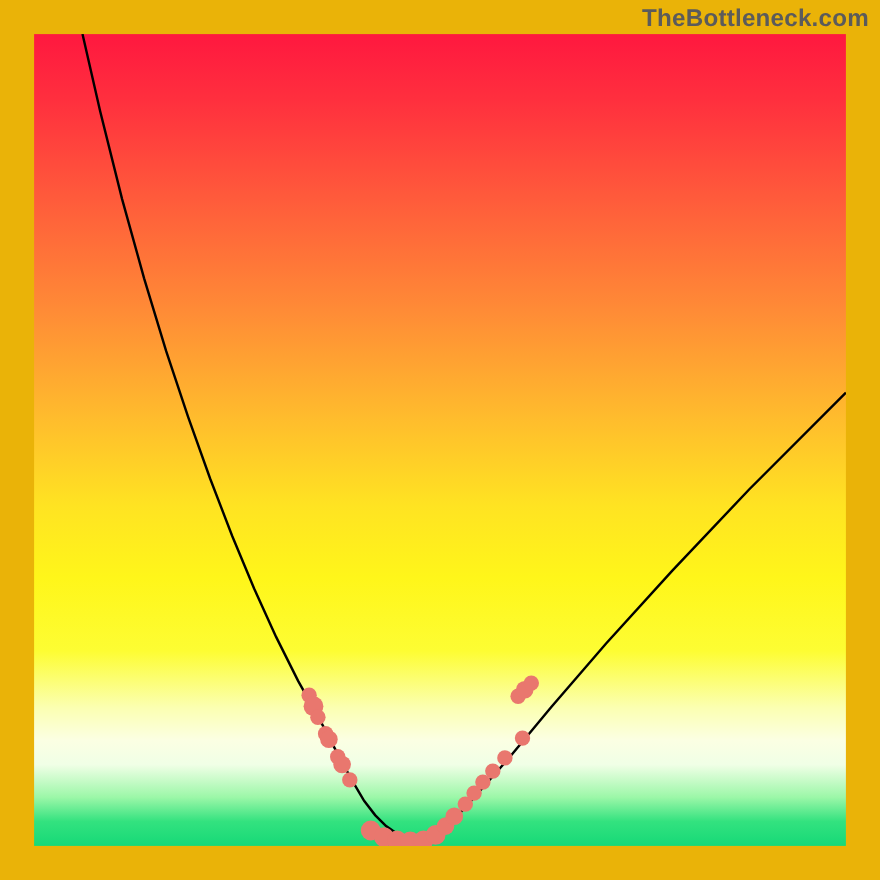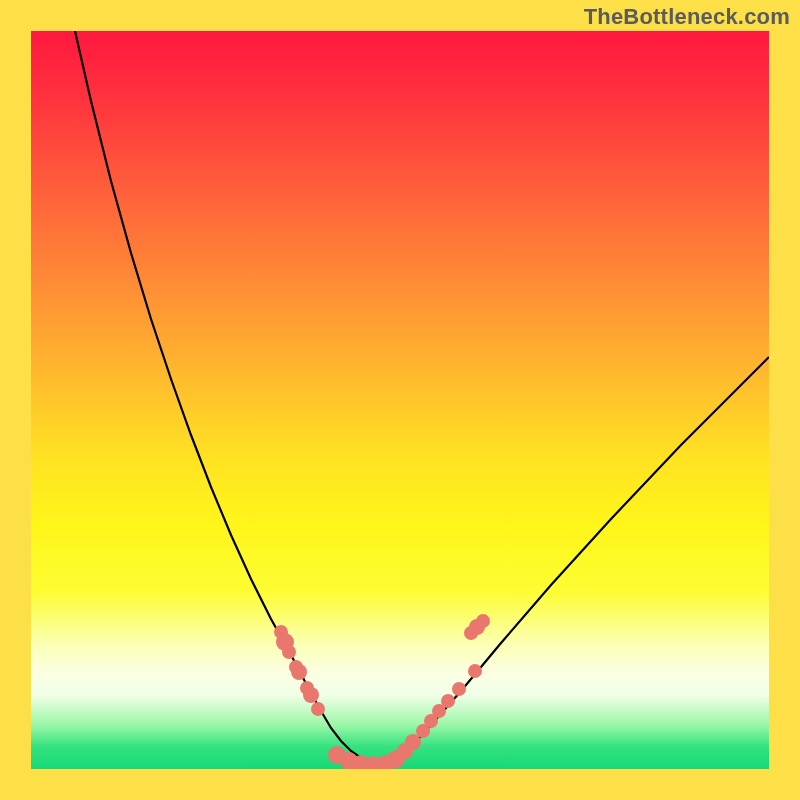--- a/index.html
+++ b/index.html
@@ -8,21 +8,21 @@
     width: 800px;
     height: 800px;
     overflow: hidden;
     background: #000;
     font-family: Arial, Helvetica, sans-serif;
   }
   .frame {
     position: absolute;
     left: 0; top: 0;
     width: 800px; height: 800px;
-    background: #fde047;
+    background: #eab308;
   }
   .watermark {
     position: absolute;
     top: 4px;
     right: 10px;
     color: #5b5b5b;
     font-size: 22px;
     font-weight: 600;
     letter-spacing: 0.2px;
     z-index: 10;

